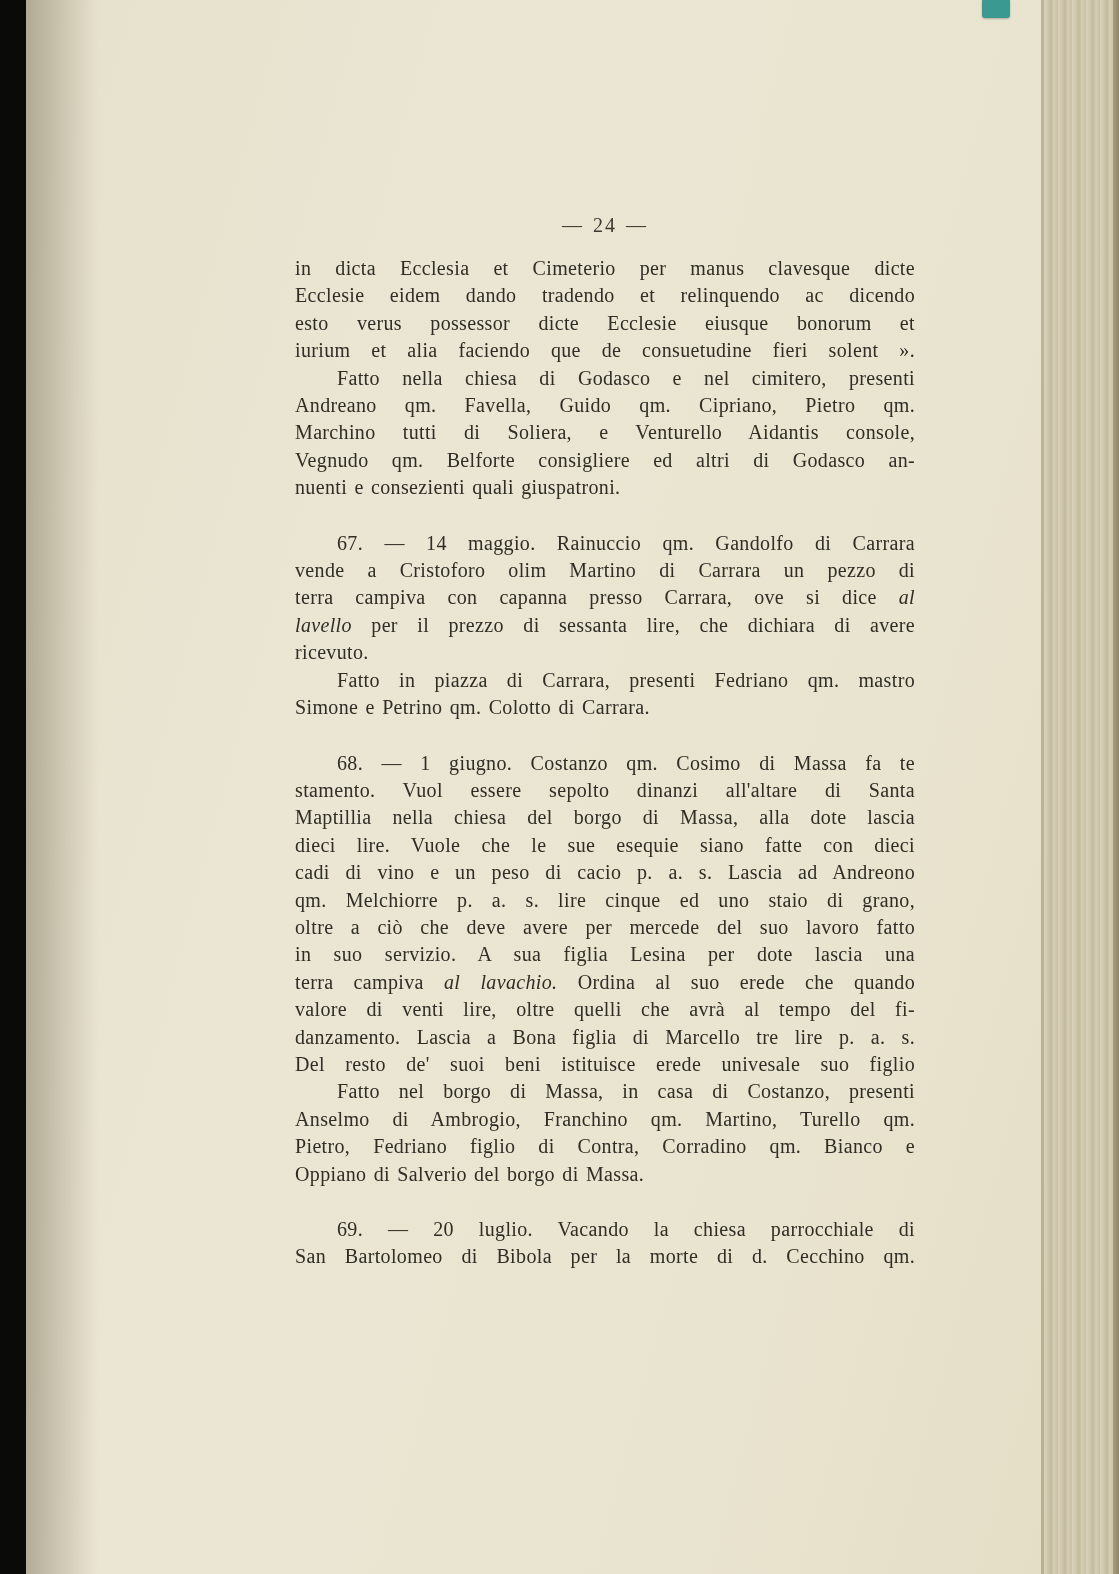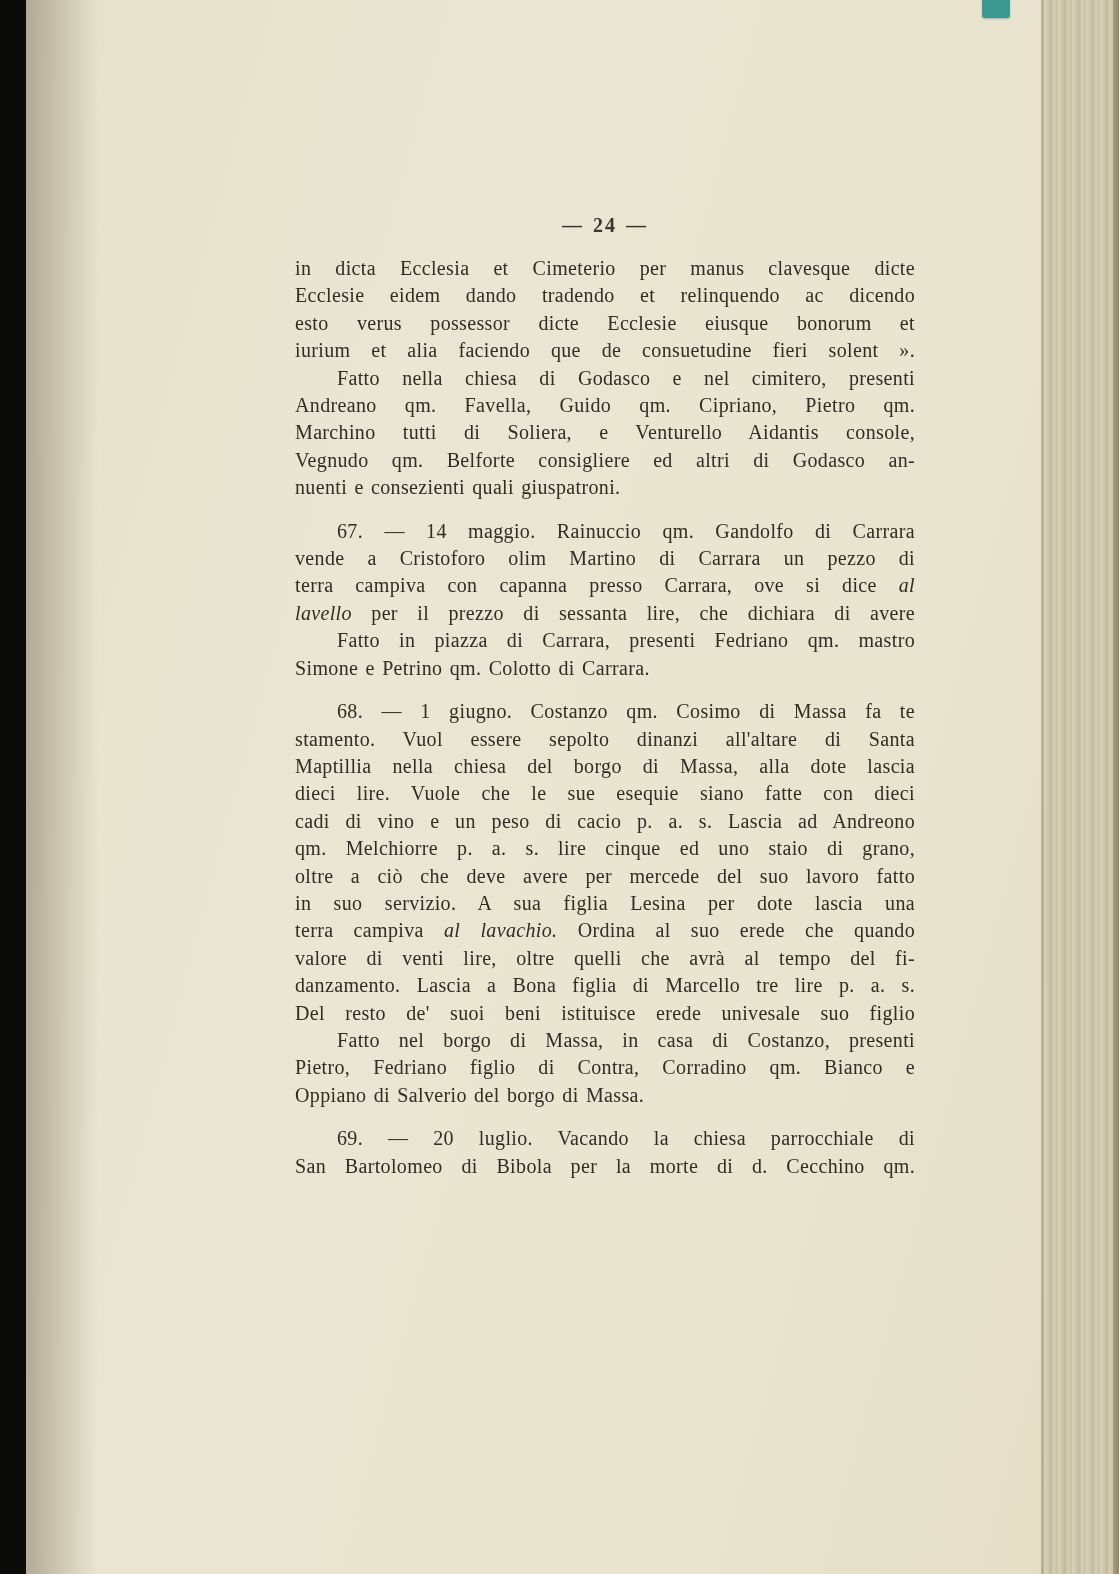--- a/index.html
+++ b/index.html
@@ -45,24 +45,23 @@
     font-size:20px;
     letter-spacing:0.35px;
     word-spacing:2px;
   }
   .pagenum {
     text-align:center;
     letter-spacing:2px;
     line-height:27px;
     margin-bottom:16px;
     color:#3a3830;
-    font-weight:bold;
   }
   .para { }
-  .para.gap { margin-top:16px; }
+  .para.gap { margin-top:28px; }
   .ln { line-height:27.4px; white-space:normal;font-family:Liberation Serif, serif; }
   .ln.j { text-align:justify; text-align-last:justify; }
   .ln.last { text-align:right; text-align-last:left; }
   .ln.ind { text-indent:42px; }
   .it { font-style:italic; }
 </style>
 </head>
 <body>
 
 <div class="page">
@@ -85,20 +84,21 @@
       <div class="ln j">Marchino tutti di Soliera, e Venturello Aidantis console,</div>
       <div class="ln j">Vegnudo qm. Belforte consigliere ed altri di Godasco an-</div>
       <div class="ln last">nuenti e consezienti quali giuspatroni.</div>
     </div>
 
     <div class="para gap">
       <div class="ln j ind">67. — 14 maggio. Rainuccio qm. Gandolfo di Carrara</div>
       <div class="ln j">vende a Cristoforo olim Martino di Carrara un pezzo di</div>
       <div class="ln j"><span>terra campiva con capanna presso Carrara, ove si dice </span><span class="it">al</span></div>
       <div class="ln j"><span class="it">lavello</span><span> per il prezzo di sessanta lire, che dichiara di avere</span></div>
+      <div class="ln last">ricevuto.</div>
     </div>
 
     <div class="para">
       <div class="ln j ind">Fatto in piazza di Carrara, presenti Fedriano qm. mastro</div>
       <div class="ln last">Simone e Petrino qm. Colotto di Carrara.</div>
     </div>
 
     <div class="para gap">
       <div class="ln j ind">68. — 1 giugno. Costanzo qm. Cosimo di Massa fa te</div>
       <div class="ln j">stamento. Vuol essere sepolto dinanzi all'altare di Santa</div>
@@ -109,20 +109,21 @@
       <div class="ln j">oltre a ciò che deve avere per mercede del suo lavoro fatto</div>
       <div class="ln j">in suo servizio. A sua figlia Lesina per dote lascia una</div>
       <div class="ln j"><span>terra campiva </span><span class="it">al lavachio.</span><span> Ordina al suo erede che quando</span></div>
       <div class="ln j">valore di venti lire, oltre quelli che avrà al tempo del fi-</div>
       <div class="ln j">danzamento. Lascia a Bona figlia di Marcello tre lire p. a. s.</div>
       <div class="ln j">Del resto de' suoi beni istituisce erede univesale suo figlio</div>
     </div>
 
     <div class="para">
       <div class="ln j ind">Fatto nel borgo di Massa, in casa di Costanzo, presenti</div>
+      <div class="ln j">Anselmo di Ambrogio, Franchino qm. Martino, Turello qm.</div>
       <div class="ln j">Pietro, Fedriano figlio di Contra, Corradino qm. Bianco e</div>
       <div class="ln last">Oppiano di Salverio del borgo di Massa.</div>
     </div>
 
     <div class="para gap">
       <div class="ln j ind">69. — 20 luglio. Vacando la chiesa parrocchiale di</div>
       <div class="ln j">San Bartolomeo di Bibola per la morte di d. Cecchino qm.</div>
     </div>
   </div>
 </div>

